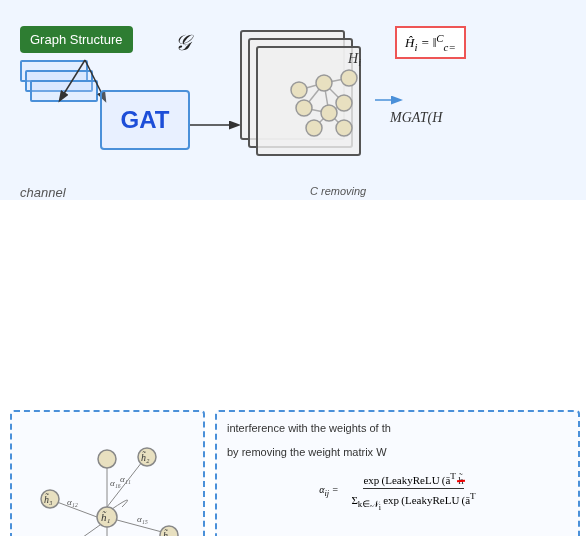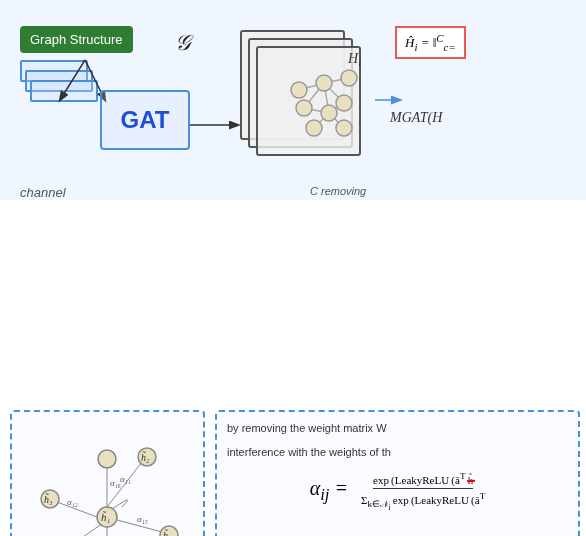--- a/index.html
+++ b/index.html
@@ -198,21 +198,21 @@
 
     .formula-main {
       display: flex;
       align-items: center;
       justify-content: center;
       margin-top: 10px;
     }
 
     .alpha-symbol {
       font-family: 'Times New Roman', serif;
-      font-size: 20px;
+      font-size: 10px;
       font-style: italic;
       margin-right: 13px;
     }
 
     .fraction {
       display: inline-flex;
       flex-direction: column;
       align-items: center;
       vertical-align: middle;
     }
@@ -358,22 +358,22 @@
         <line x1="95" y1="95" x2="95" y2="55" stroke="#888" stroke-width="1"></line>
         <circle cx="95" cy="47" r="9" fill="#e8e0c0" stroke="#888" stroke-width="1.5"></circle>
         <text x="98" y="74" font-family="Times New Roman" font-size="9" font-style="italic" fill="#555">α₁₆</text>
 
         <path d="M 100 97 Q 125 80 110 95" stroke="#888" stroke-width="1" fill="none"></path>
 
       </svg>
     </div>
 
     <div class="formula-area">
+      <div class="formula-text">interference with the weights of th</div>
       <div class="formula-text">by removing the weight  matrix W</div>
-      <div class="formula-text">interference with the weights of th</div>
 
       <div class="formula-main">
         <span class="alpha-symbol">α<sub>ij</sub> =</span>
         <div class="fraction">
           <div class="numerator">
             exp (LeakyReLU (ā<sup>T</sup> <span style="position:relative;display:inline-block;"><span style="color:#333;">h̃</span><span style="position:absolute;top:50%;left:-1px;right:-1px;height:2px;background:#e00;transform:rotate(-5deg);"></span></span>
           </div>
           <div class="denominator">
             Σ<sub style="font-size:9px;">k∈𝒩<sub style="font-size:8px;">i</sub></sub> exp (LeakyReLU (ā<sup>T</sup>
           </div>

